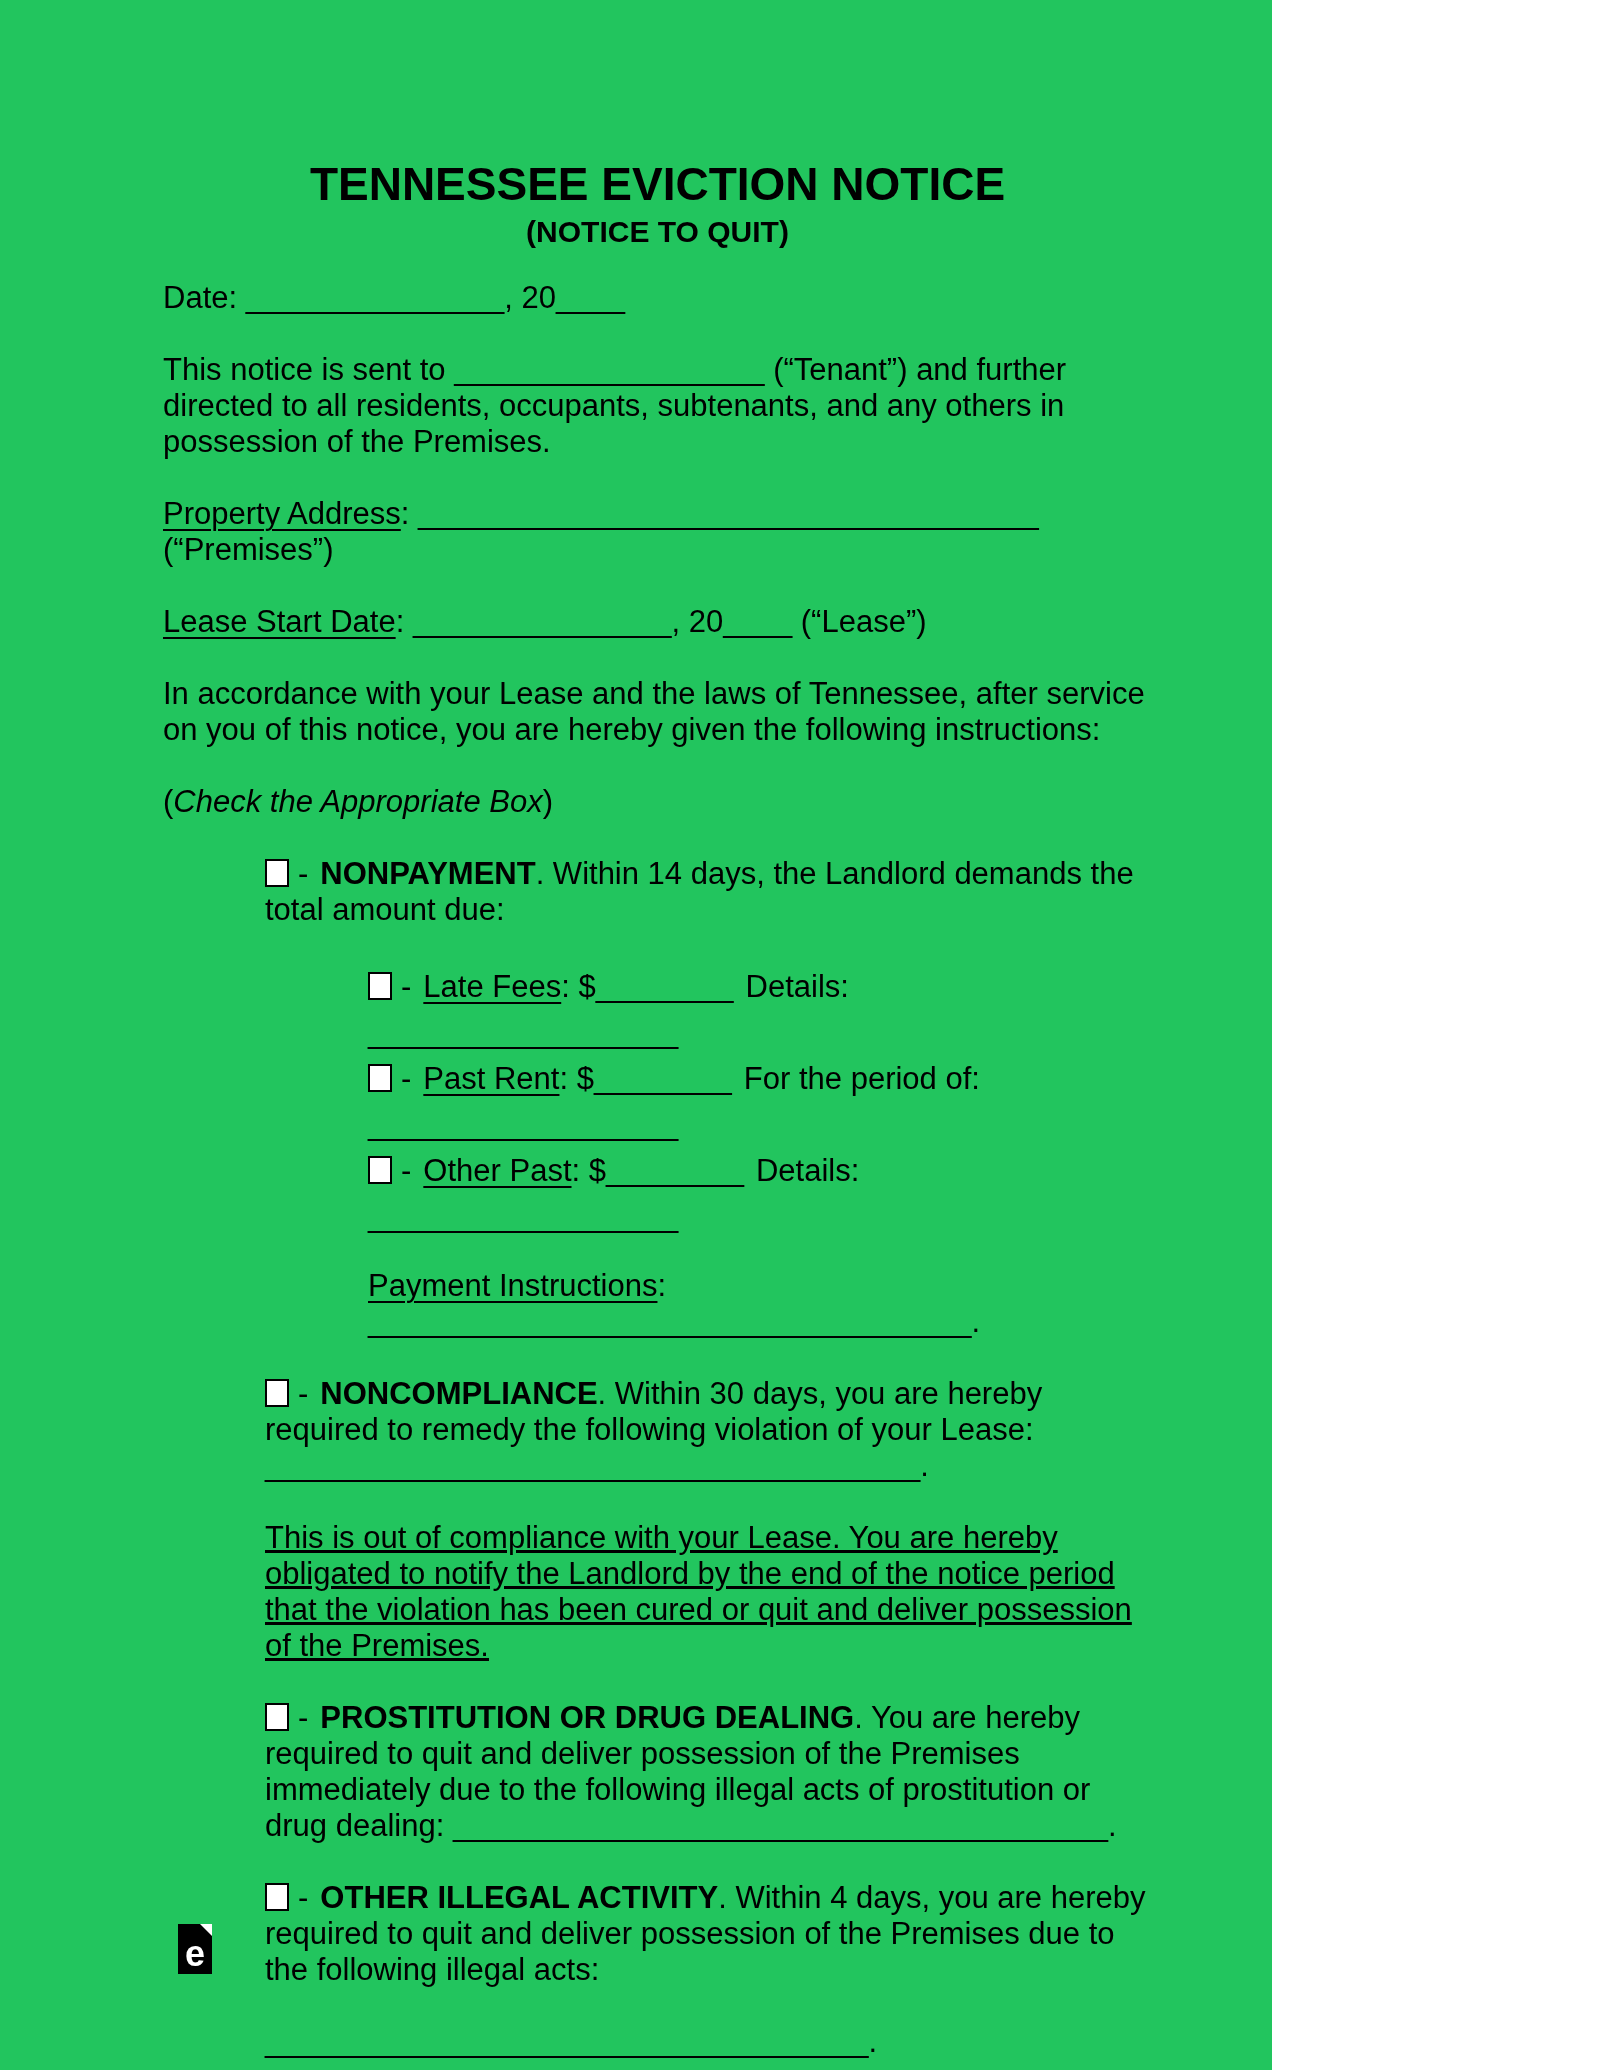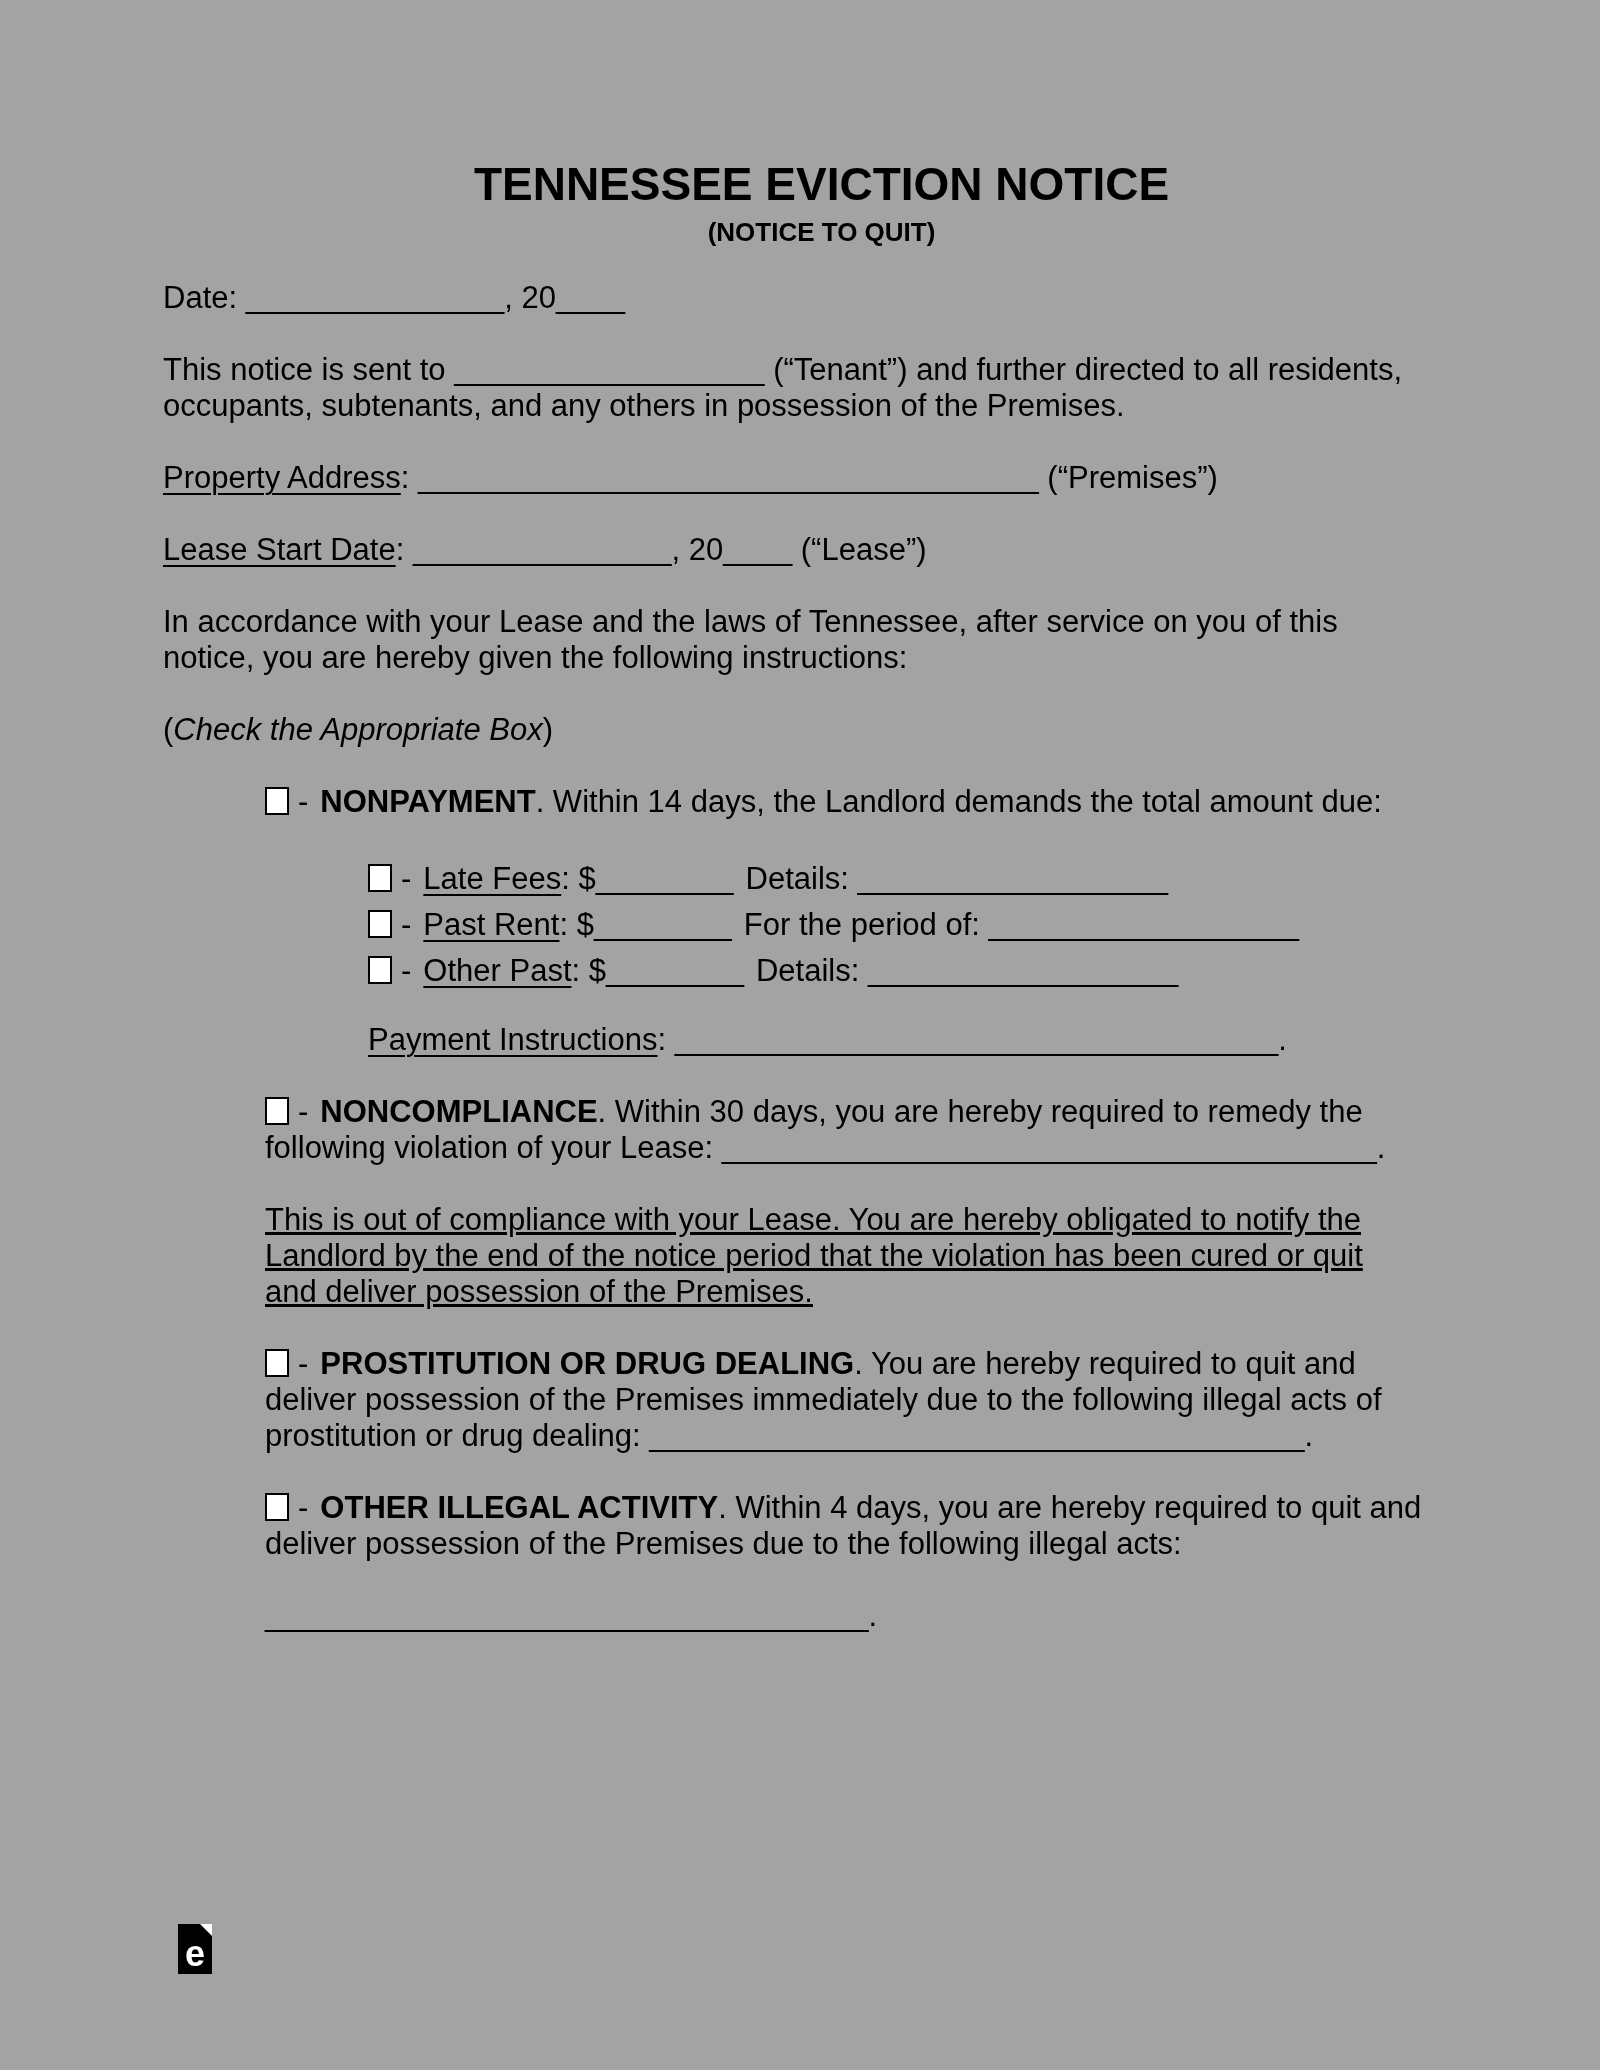--- a/index.html
+++ b/index.html
@@ -1,23 +1,23 @@
 <!DOCTYPE html>
 <html><head>
 <meta charset="utf-8">
 <style>
   html,body { margin:0; padding:0; background:#fff; }
   .page {
-    position:relative; width:1600px; height:2070px; background:#a3a3a3;
+    position:relative; width:1272px; height:2070px; background:#22c55e;
     font-family:"Liberation Sans","DejaVu Sans",sans-serif;
     font-size:31px; line-height:36px; color:#000; overflow:hidden;
   }
   .content { padding:160px 120px 0 163px; }
   h1.title { font-size:46px; line-height:48px; font-weight:700; text-align:center; margin:0; }
-  .subtitle { font-size:26px; line-height:32px; font-weight:700; text-align:center; margin:8px 0 0 0; }
+  .subtitle { font-size:30px; line-height:32px; font-weight:700; text-align:center; margin:8px 0 0 0; }
   p { margin:8px 0 36px 0; }
   .p-date { margin-top:32px; }
   .ind1 { margin-left:102px; }
   .ind2 { margin-left:205px; }
   .u { text-decoration:underline; text-underline-offset:5px; text-decoration-thickness:2px; }
   .it { font-style:italic; }
   .b { font-weight:700; }
   .cb {
     display:inline-block; width:20px; height:24px; border:2px solid #000;
     vertical-align:-3px; margin-right:9px; background:#fff;

